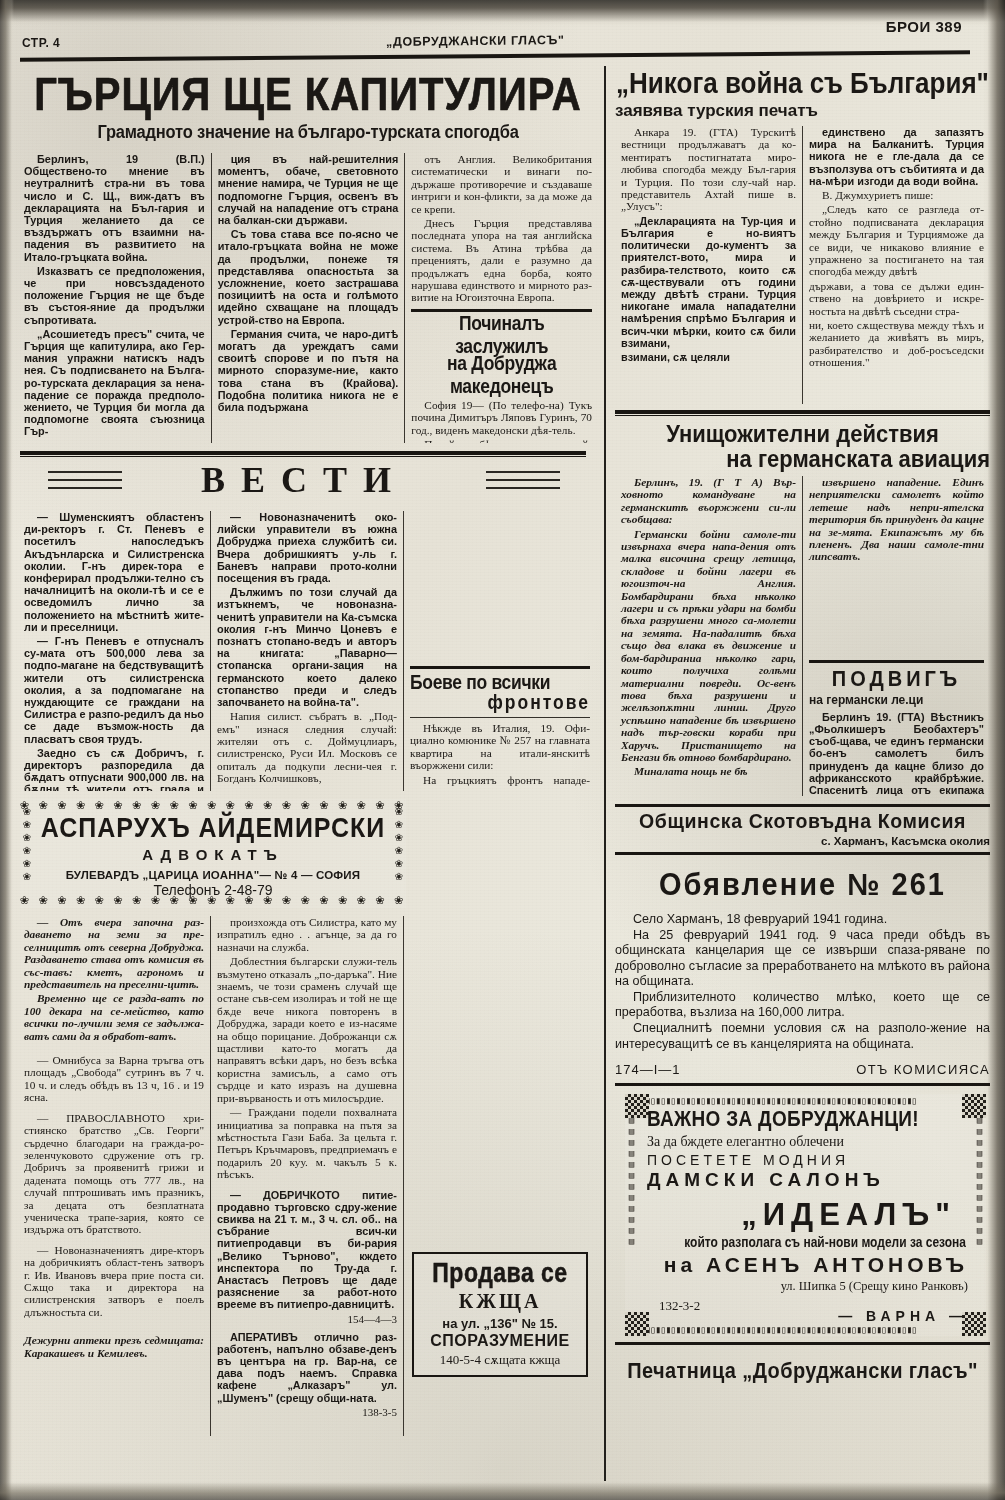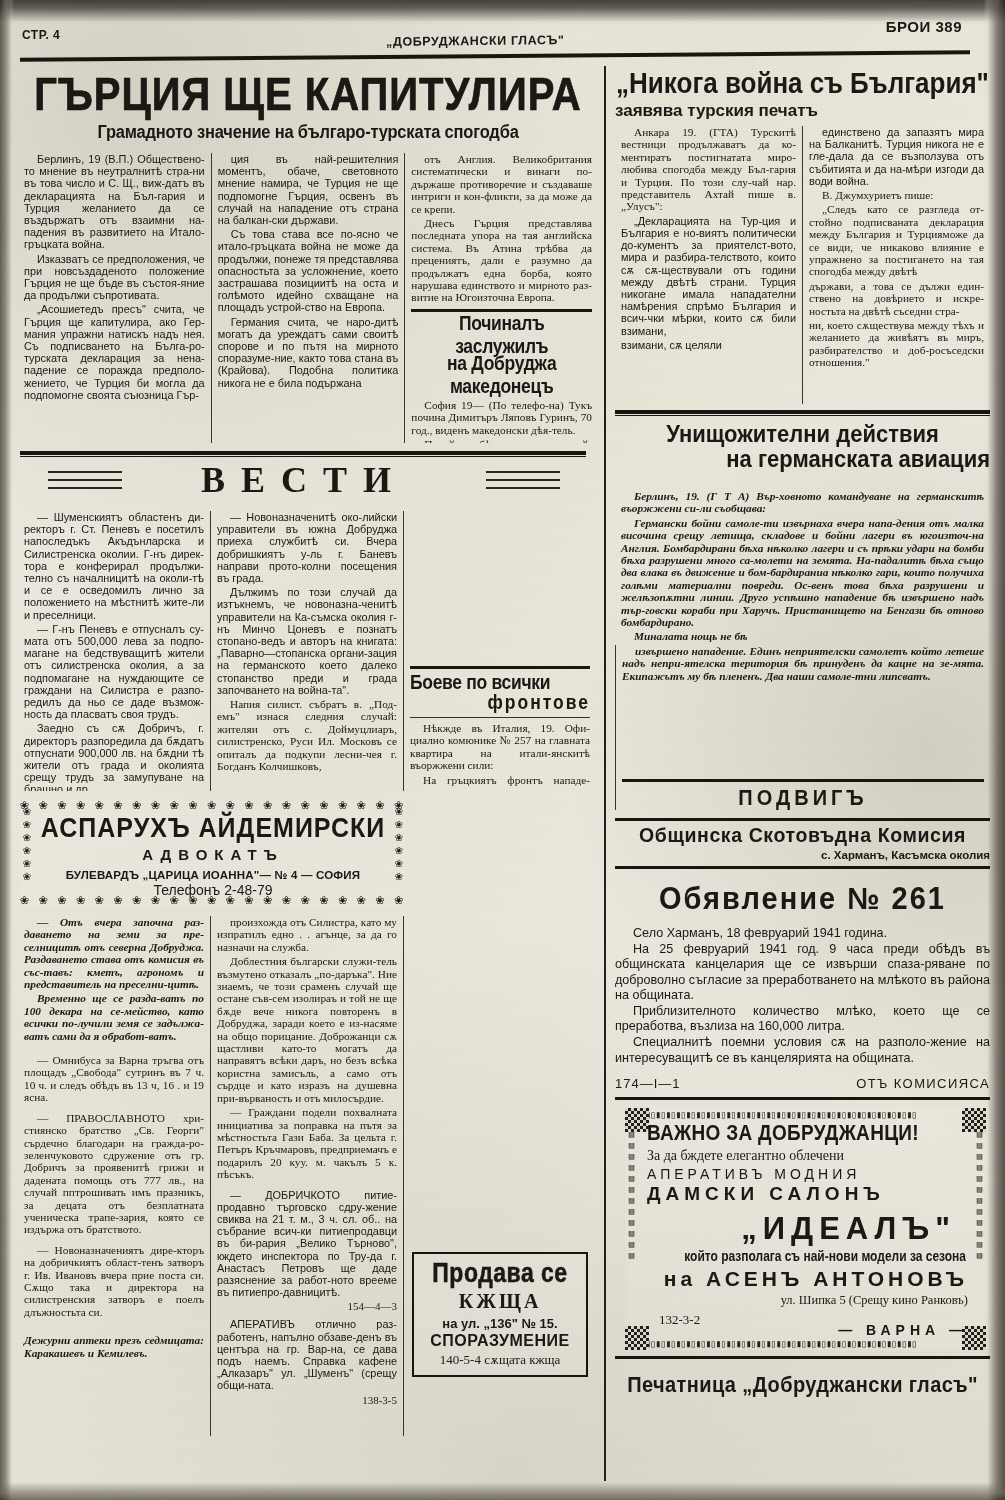--- a/index.html
+++ b/index.html
@@ -34,21 +34,21 @@
     background:linear-gradient(90deg,#2b2824 0%,#6d675b 40%,rgba(220,215,202,.25) 85%,transparent 100%); opacity:.7;}
   .edge-right { position:absolute; top:0; right:0; width:22px; height:1500px;
     background:linear-gradient(270deg,#23211d 0%,#5e584d 35%,rgba(215,210,197,.3) 80%,transparent 100%); opacity:.75;}
   .edge-bottom { position:absolute; bottom:0; left:0; width:1005px; height:18px;
     background:linear-gradient(0deg,#2a2723 0%,#6b6557 40%,transparent 100%); opacity:.6;}
 
   .content { position:absolute; left:14px; top:24px; width:976px; height:1460px; }
 
   
   .runhead { position:relative; height:34px; }
-  .runhead .pg { position:absolute; left:8px; top:4px; font-size:12px; font-weight:bold;
+  .runhead .pg { position:absolute; left:8px; top:12px; font-size:12px; font-weight:bold;
      letter-spacing:.5px; font-family:"Liberation Sans", sans-serif; }
   .runhead .paper { position:absolute; left:372px; top:10px; font-size:12.5px; font-weight:bold;
      font-family:"Liberation Sans", sans-serif; letter-spacing:.6px; transform:rotate(-0.6deg);}
   .runhead .iss { position:absolute; right:28px; top:-6px; font-size:15px; font-weight:bold;
      font-family:"Liberation Sans", sans-serif; letter-spacing:.5px;}
   .rule-head { position:absolute; left:6px; top:30px; width:950px; height:4px; background:#191612;
      transform:rotate(-0.45deg); }
 
   
   .body-grid { position:absolute; top:42px; left:0; width:976px; height:1415px; }
@@ -57,21 +57,21 @@
      border-left:2px solid #22201c; padding-left:9px; }
 
   
   .colwrap { display:flex; }
   .col { flex:1; padding:0 6px; }
   .col + .col { border-left:1px solid #3a362f; }
 
   p.t { margin:0 0 2px 0; font-size:11.3px; line-height:12.4px; text-align:justify;
         text-indent:13px; font-family:"Liberation Serif", serif; }
   p.t.noind { text-indent:0; }
-  p.bold { font-weight:normal; font-family:"Liberation Sans", sans-serif; font-size:10.9px; line-height:12.2px;}
+  p.bold { font-weight:bold; font-family:"Liberation Sans", sans-serif; font-size:10.9px; line-height:12.2px;}
   p.boldital { font-weight:bold; font-style:italic; font-family:"Liberation Serif",serif; }
 
   
   .mainhead {
     font-family:"Liberation Sans", sans-serif; font-weight:bold;
     font-size:40px; letter-spacing:1px; text-align:center; line-height:44px;
     margin:2px 0 0 0; transform:scaleY(1.16); transform-origin:center top;
     -webkit-text-stroke:.6px #15120f;
   }
   .subhead {
@@ -259,21 +259,21 @@
       </div>
 
       <div class="colwrap" style="height:280px;overflow:hidden;width:578px;">
         <div class="col">
           <p class="t bold">— Шуменскиятъ областенъ ди-ректоръ г. Ст. Пеневъ е посетилъ напоследъкъ Акъдънларска и Силистренска околии. Г-нъ дирек-тора е конферирал продължи-телно съ началницитѣ на околи-тѣ и се е осведомилъ лично за положението на мѣстнитѣ жите-ли и преселници.</p>
           <p class="t bold">— Г-нъ Пеневъ е отпусналъ су-мата отъ 500,000 лева за подпо-магане на бедствуващитѣ жители отъ силистренска околия, а за подпомагане на нуждающите се граждани на Силистра е разпо-редилъ да ньо се даде възмож-ность да плаcватъ своя трудъ.</p>
           <p class="t bold">Заедно съ сѫ Добричъ, г. директоръ разпоредила да бѫдатъ отпуснати 900,000 лв. на бѫдни тѣ жители отъ града и околията срещу трудъ за замупуване на брашно и др.</p>
         </div>
         <div class="col">
           <p class="t bold">— Новоназначенитѣ око-лийски управители въ южна Добруджа приеха службитѣ си. Вчера добришкиятъ у-ль г. Баневъ направи прото-колни посещения въ града.</p>
-          <p class="t bold">Дължимъ по този случай да изтъкнемъ, че новоназна-ченитѣ управители на Ка-съмска околия г-нъ Минчо Цоневъ е познатъ стопано-ведъ и авторъ на книгата: „Паварно—стопанска органи-зация на германското което далеко стопанство преди и града започването на война-та".</p>
+          <p class="t bold">Дължимъ по този случай да изтъкнемъ, че новоназна-ченитѣ управители на Ка-съмска околия г-нъ Минчо Цоневъ е познатъ стопано-ведъ и авторъ на книгата: „Паварно—стопанска органи-зация на германското което далеко стопанство преди и следъ започването на война-та".</p>
           <p class="t">Напия силист. събратъ в. „Под-емъ" изнася следния случай: жителяи отъ с. Доймуцлиаръ, силистренско, Руси Ил. Московъ се опиталъ да подкупи лесни-чея г. Богданъ Колчишковъ,</p>
         </div>
         <div class="col" style="border-left:1px solid #3a362f;">
           <div style="height:150px;"></div>
           <div class="thickrule"></div>
           <div class="blackhead" style="text-align:left;">Боеве по всички</div>
           <div class="blackhead" style="text-align:right;letter-spacing:2px;margin-top:-4px;">фронтове</div>
           <div class="thinrule"></div>
           <p class="t">Нѣкжде въ Италия, 19. Офи-циално комюнике № 257 на главната квартира на итали-янскитѣ въоржжени сили:</p>
           <p class="t">На гръцкиятъ фронтъ нападе-денията на противника въ сек-тора на 11 армия продължаватъ безрезултатно. Нашитѣ войски контра атакуваха и нанесоха чувствителни загуби на против-ника. Нападението на неприя-теля въ северна Африка срещу Джерабй бѣ отблъснато.</p>
@@ -351,21 +351,21 @@
           <p class="t noind">ни, което сѫществува между тѣхъ и жeлaниeто да живѣятъ въ миръ, разбирателство и доб-росъседски отношения."</p>
         </div>
       </div>
 
       <div class="dblrule"></div>
       <div class="dblrule2" style="height:1px;background:#191612;margin:1px 0 5px;"></div>
 
       <div class="sechead">Унищожителни действия</div>
       <div class="sechead" style="text-align:right;margin-top:-2px;">на германската авиация</div>
 
-      <div class="colwrap" style="height:320px;overflow:hidden;margin-top:19px;flex-direction:column;">
+      <div class="colwrap" style="height:320px;overflow:hidden;margin-top:5px;">
         <div class="col">
           <p class="t ital-news">Берлинъ, 19. (Г Т А) Вър-ховното командуване на германскитѣ въоржжени си-ли съобщава:</p>
           <p class="t ital-news">Германски бойни самоле-ти извърнаха вчера напа-дения отъ малка височина срещу летища, складове и бойни лагери въ югоизточ-на Англия. Бомбардирани бѣха нѣколко лагери и съ прѣки удари на бомби бѣха разрушени много са-молети на земята. На-падалитѣ бѣха също два влака въ движение и бом-бардираниа нѣколко гари, които получиха голѣми материални повреди. Ос-венъ това бѣха разрушени и желѣзопѫтни линии. Друго успѣшно нападение бѣ извършено надъ тър-говски кораби при Харучъ. Пристанището на Бенгази бѣ отново бомбардирано.</p>
           <p class="t ital-news">Миналата нощь не бѣ</p>
         </div>
         <div class="col">
           <p class="t ital-news">извършено нападение. Единъ неприятелски самолетъ който летеше надъ непри-ятелска територия бѣ принуденъ да кацне на зе-мята. Екипажътъ му бѣ плененъ. Два наши самоле-тни липсватъ.</p>
           <div style="height:90px;"></div>
           <div class="thickrule"></div>
           <div class="sechead" style="font-size:20px;letter-spacing:4px;">ПОДВИГЪ</div>
@@ -395,21 +395,21 @@
         <div class="ib-bot">▮▯▮▯▮▯▮▯▮▯▮▯▮▯▮▯▮▯▮▯▮▯▮▯▮▯▮▯▮▯▮▯▮▯▮▯▮▯▮▯▮▯▮▯▮▯▮▯▮▯▮▯▮▯▮▯▮▯</div>
         <div class="ib-l">▤<br>▤<br>▤<br>▤<br>▤<br>▤<br>▤<br>▤<br>▤<br>▤<br>▤<br>▤<br>▤</div>
         <div class="ib-r">▤<br>▤<br>▤<br>▤<br>▤<br>▤<br>▤<br>▤<br>▤<br>▤<br>▤<br>▤<br>▤</div>
         <div class="ib-corner tl"></div>
         <div class="ib-corner tr"></div>
         <div class="ib-corner bl"></div>
         <div class="ib-corner br"></div>
 
         <div class="id1">ВАЖНО ЗА ДОБРУДЖАНЦИ!</div>
         <div class="id2">За да бждете елегантно облечени</div>
-        <div class="id3">АПЕРАТИВЪ МОДНИЯ</div>
+        <div class="id3">ПОСЕТЕТЕ МОДНИЯ</div>
         <div class="id4">ДАМСКИ САЛОНЪ</div>
         <div class="id5">„ИДЕАЛЪ"</div>
         <div class="id6">който разполага съ най-нови модели за сезона</div>
         <div class="id7">на АСЕНЪ АНТОНОВЪ</div>
         <div class="id8">ул. Шипка 5 (Срещу кино Ранковъ)</div>
         <div class="id9">— ВАРНА —</div>
         <div class="idref">132-3-2</div>
       </div>
 
       <div class="thickrule" style="margin-top:6px;"></div>

